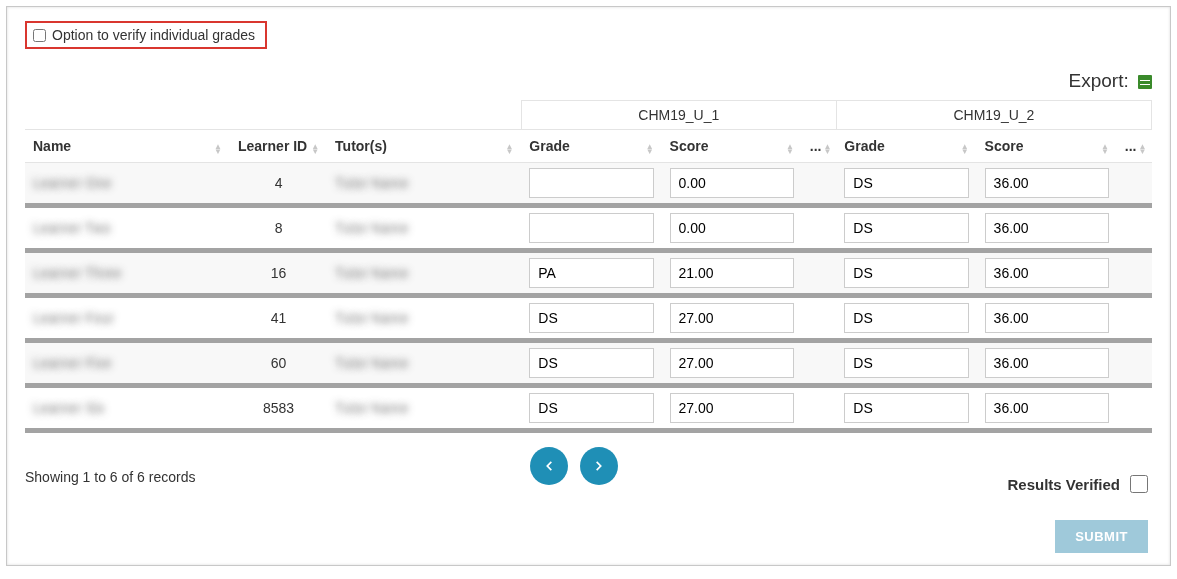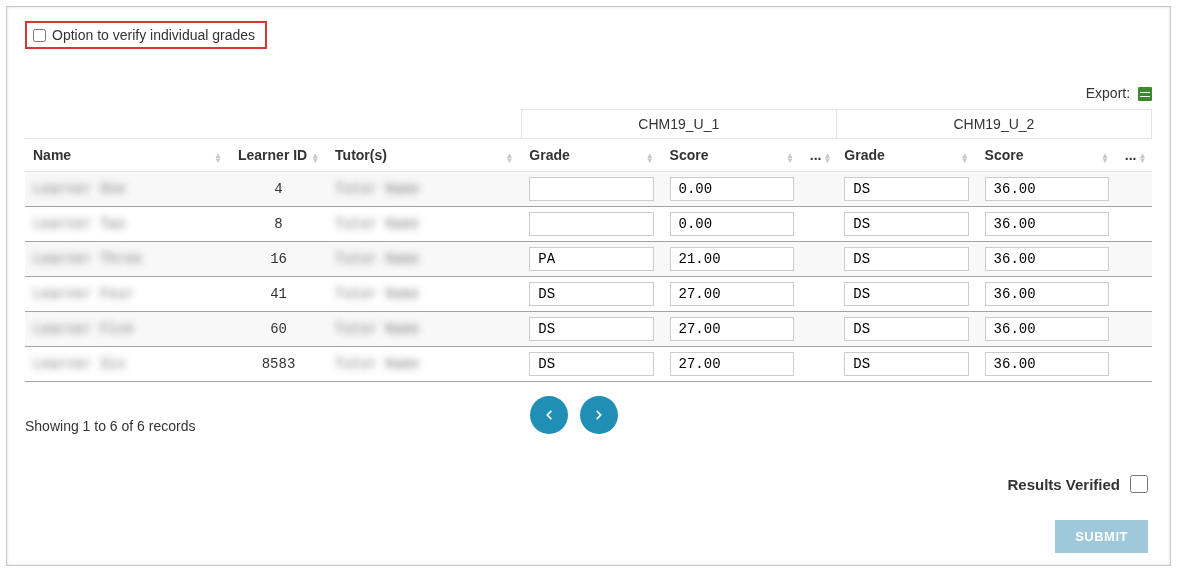--- a/index.html
+++ b/index.html
@@ -23,23 +23,23 @@
   .verify-box {
     display: inline-flex;
     align-items: center;
     border: 2px solid #d9362f;
     padding: 4px 10px 4px 6px;
     gap: 6px;
   }
   .verify-box input { margin:0; }
   .export-row {
     text-align: right;
-    margin-top: 36px;
+    margin-top: 21px;
     margin-bottom: 8px;
-    font-size: 14px;
+    font-size: 19px;
     color: #333;
   }
   .export-icon {
     display: inline-block;
     width: 14px; height: 14px;
     background: #3a8a2b;
     vertical-align: middle;
     margin-left: 4px;
     position: relative;
     border-radius: 1px;
@@ -81,35 +81,34 @@
     vertical-align: middle;
     margin-left: 2px;
     line-height: 5px;
     color: #c7c7c7;
     font-size: 8px;
   }
   .th-flex { display:flex; align-items:flex-end; justify-content:space-between; }
   .th-flex .lbl { flex:1; }
   table.grades tbody td {
     padding: 5px 8px;
-    border-bottom: 1px solid #a3a3a3;
+    border-bottom: 5px solid #a3a3a3;
     vertical-align: middle;
     height: 34px;
-    font-family: Liberation Mono, monospace;
   }
   table.grades tbody tr:nth-child(odd) td { background: #f8f8f8; }
   table.grades tbody tr:nth-child(even) td { background: #fff; }
   .blur-text {
     color: transparent;
     text-shadow: 0 0 7px rgba(100,100,100,0.85);
     user-select: none;
   }
   .cell-input {
     width: 100%;
-    height: 24px;
+    height: 30px;
     border: 1px solid #ccc;
     padding: 2px 8px;
     font-size: 14px;
     font-family: inherit;
     background: #fff;
   }
   .col-name   { width: 190px; }
   .col-lid    { width: 90px; text-align:center;}
   .col-tutor  { width: 180px; }
   .col-grade  { width: 130px; }

